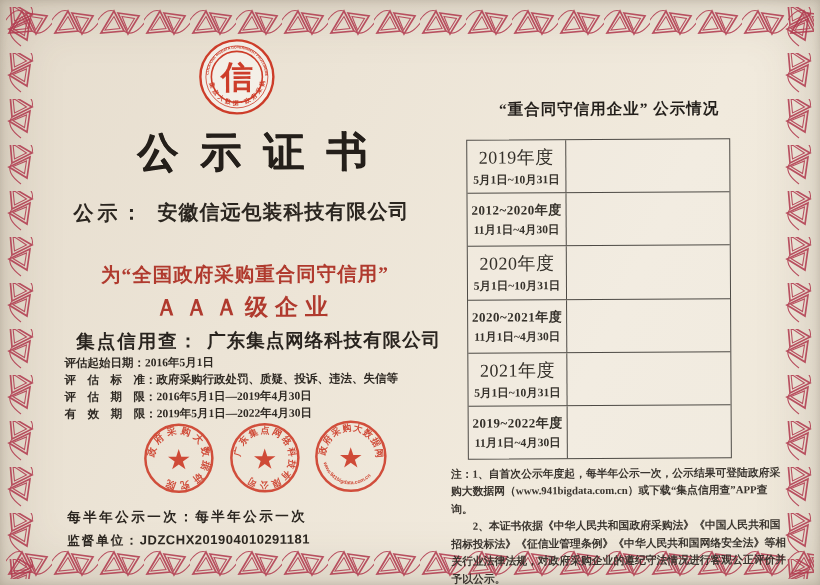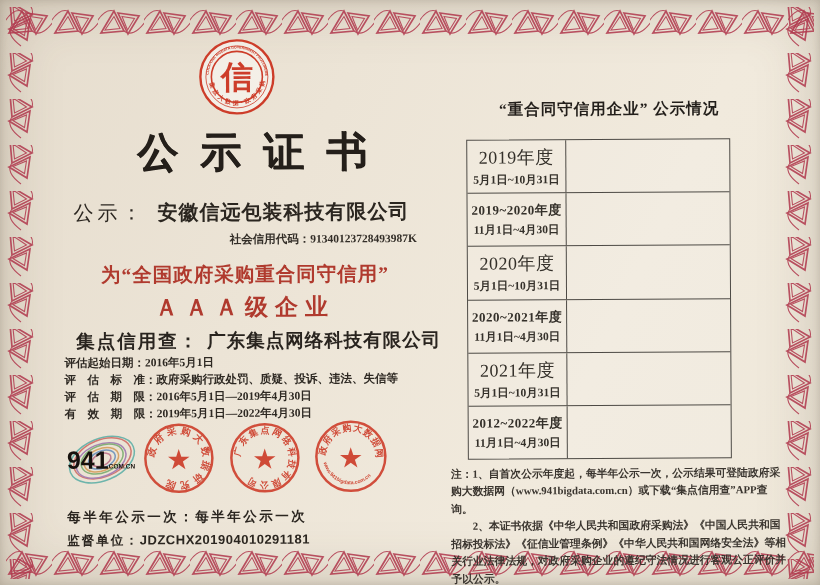--- a/index.html
+++ b/index.html
@@ -13,21 +13,21 @@
   .abs{position:absolute;}
   
   .lace{position:absolute;opacity:.88;}
   
   .title{
     left:84px;top:124px;width:316px;text-align:center;
     font-size:41px;font-weight:900;color:#241f1a;letter-spacing:22px;padding-left:22px;
     text-shadow:.5px .5px 0 #241f1a;
   }
   .announce{left:74px;top:198px;width:360px;font-size:20px;color:#2b2620;}
-  .announce .lab{font-weight:400;letter-spacing:4px;}
+  .announce .lab{font-weight:700;letter-spacing:4px;}
   .announce .val{font-weight:700;margin-left:12px;letter-spacing:1px;}
   .creditcode{left:230px;top:231px;font-size:11.5px;font-weight:700;color:#332e28;}
   .red1{left:62px;top:260px;width:366px;text-align:center;font-size:19.5px;font-weight:700;color:#b03a2e;letter-spacing:1px;}
   .red2{left:62px;top:291px;width:366px;text-align:center;font-size:23px;font-weight:700;color:#b03a2e;letter-spacing:7px;}
   .superv{left:76px;top:327px;font-size:18.5px;font-weight:800;color:#29241f;}
   .superv .lab{letter-spacing:2px;}
   .superv .val{margin-left:8px;letter-spacing:1px;}
   .details{left:64px;top:353px;width:370px;font-size:11.5px;font-weight:700;color:#2e2923;line-height:17px;}
   .details .row{white-space:nowrap;}
   .firstyear{left:66px;top:507px;font-size:13.5px;font-weight:700;color:#2b2620;letter-spacing:2.5px;}
@@ -111,53 +111,35 @@
         <text x="39" y="51" text-anchor="middle" font-size="32" font-weight="900" fill="#cd3d2a">信</text>
       </svg>
     </div>
 
     <div class="abs title">公示证书</div>
 
     <div class="abs announce">
       <span class="lab">公示：</span><span class="val">安徽信远包装科技有限公司</span>
     </div>
 
-    <div class="abs creditcode">
-      <span>社会信用代码：</span><span>91340123728493987K</span>
-    </div>
 
     <div class="abs red1">为“全国政府采购重合同守信用”</div>
     <div class="abs red2">ＡＡＡ级企业</div>
 
     <div class="abs superv">
       <span class="lab">集点信用查：</span><span class="val">广东集点网络科技有限公司</span>
     </div>
 
     <div class="abs details">
       <div class="row">评估起始日期：2016年5月1日</div>
       <div class="row">评　估　标　准：政府采购行政处罚、质疑、投诉、违法、失信等</div>
       <div class="row">评　估　期　限：2016年5月1日—2019年4月30日</div>
       <div class="row">有　效　期　限：2019年5月1日—2022年4月30日</div>
     </div>
 
-    <div class="sealwrap" style="left:62px;top:426px">
-      <svg width="78" height="64" viewBox="0 0 78 64">
-        <g fill="none" stroke-width="1.5" opacity=".72" transform="rotate(-22 39 32)">
-          <ellipse cx="39" cy="32" rx="34" ry="21" stroke="#3da39c"></ellipse>
-          <ellipse cx="40" cy="31" rx="30" ry="18.5" stroke="#c9504a"></ellipse>
-          <ellipse cx="38" cy="32.5" rx="26" ry="16" stroke="#8b5ea6"></ellipse>
-          <ellipse cx="39.5" cy="31.5" rx="22" ry="13.5" stroke="#5d9e55"></ellipse>
-          <ellipse cx="38.5" cy="32" rx="18" ry="11" stroke="#cf8c3e"></ellipse>
-          <ellipse cx="39" cy="32" rx="14" ry="8.5" stroke="#4a7cb5"></ellipse>
-          <ellipse cx="38.5" cy="32" rx="10" ry="6" stroke="#b05578"></ellipse>
-        </g>
-        <text x="4" y="41" font-family="Liberation Sans,sans-serif" font-size="25" font-weight="900" fill="#17120e">941</text>
-        <text x="44" y="41" font-family="Liberation Sans,sans-serif" font-size="6.5" font-weight="900" fill="#17120e">.COM.CN</text>
-      </svg>
-    </div>
 
     <div class="sealwrap" style="left:141px;top:420px">
       <svg width="74" height="74" viewBox="0 0 74 74">
         <circle cx="37" cy="37" r="33.5" fill="none" stroke="#cd3d2a" stroke-width="2.5" opacity=".9"></circle>
         <defs>
             <path id="s1" d="M37 37 m-24.5 0 a24.5 24.5 0 1 1 49 0 a24.5 24.5 0 1 1 -49 0"></path>
           </defs>
         <text font-size="9.5" letter-spacing="3.4" fill="#cd3d2a" font-weight="700" opacity=".92">
           <textPath href="#s1" startOffset="1">政府采购大数据研究院</textPath>
         </text>
@@ -205,21 +187,21 @@
     <div class="abs rtable">
       <div class="trow">
         <div class="tleft">
           <div class="period major">2019年度</div>
           <div class="range">5月1日~10月31日</div>
         </div>
         <div class="tright"></div>
       </div>
       <div class="trow">
         <div class="tleft">
-          <div class="period">2019~2020年度</div>
+          <div class="period">2012~2020年度</div>
           <div class="range">11月1日~4月30日</div>
         </div>
         <div class="tright"></div>
       </div>
       <div class="trow">
         <div class="tleft">
           <div class="period major">2020年度</div>
           <div class="range">5月1日~10月31日</div>
         </div>
         <div class="tright"></div>
@@ -233,21 +215,21 @@
       </div>
       <div class="trow">
         <div class="tleft">
           <div class="period major">2021年度</div>
           <div class="range">5月1日~10月31日</div>
         </div>
         <div class="tright"></div>
       </div>
       <div class="trow">
         <div class="tleft">
-          <div class="period">2012~2022年度</div>
+          <div class="period">2019~2022年度</div>
           <div class="range">11月1日~4月30日</div>
         </div>
         <div class="tright"></div>
       </div>
     </div>
 
     <div class="abs notes">
       <p class="n1">注：1、自首次公示年度起，每半年公示一次，公示结果可登陆政府采购大数据网（www.941bigdata.com.cn）或下载“集点信用查”APP查询。</p>
       <p class="n2">2、本证书依据《中华人民共和国政府采购法》《中国人民共和国招标投标法》《征信业管理条例》《中华人民共和国网络安全法》等相关行业法律法规，对政府采购企业的遵纪守法情况进行客观公正评价并予以公示。</p>
     </div>

